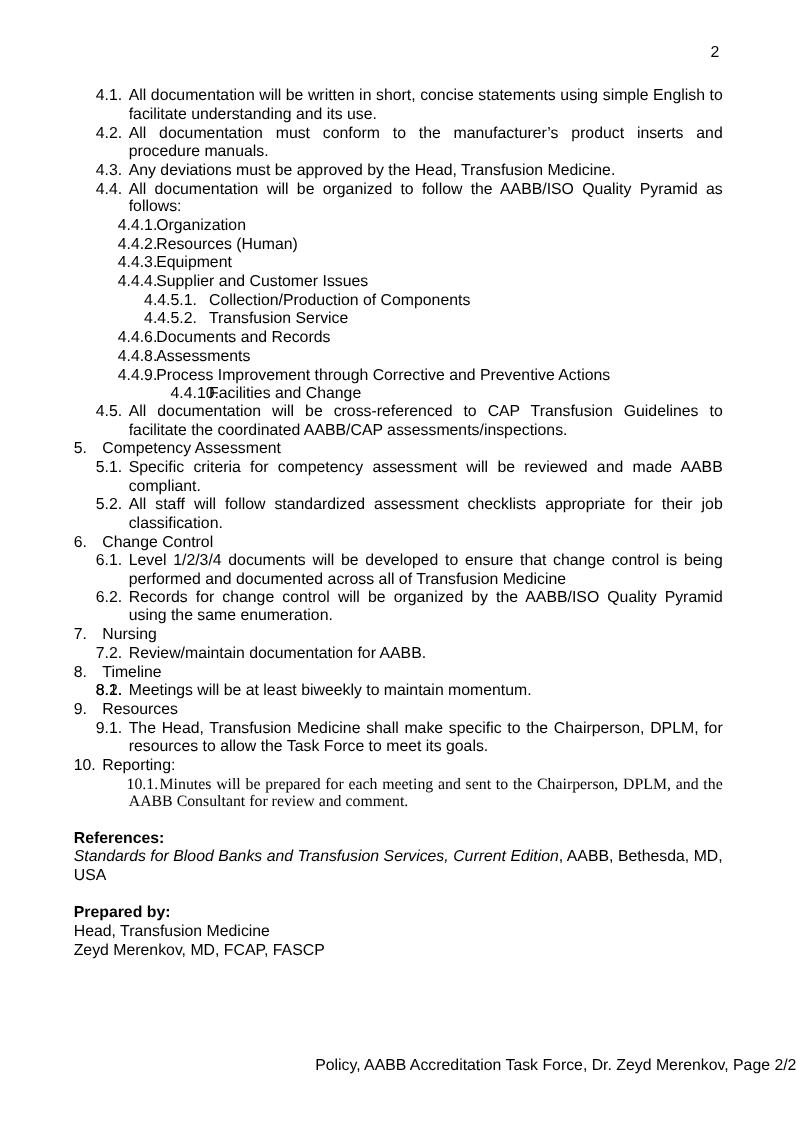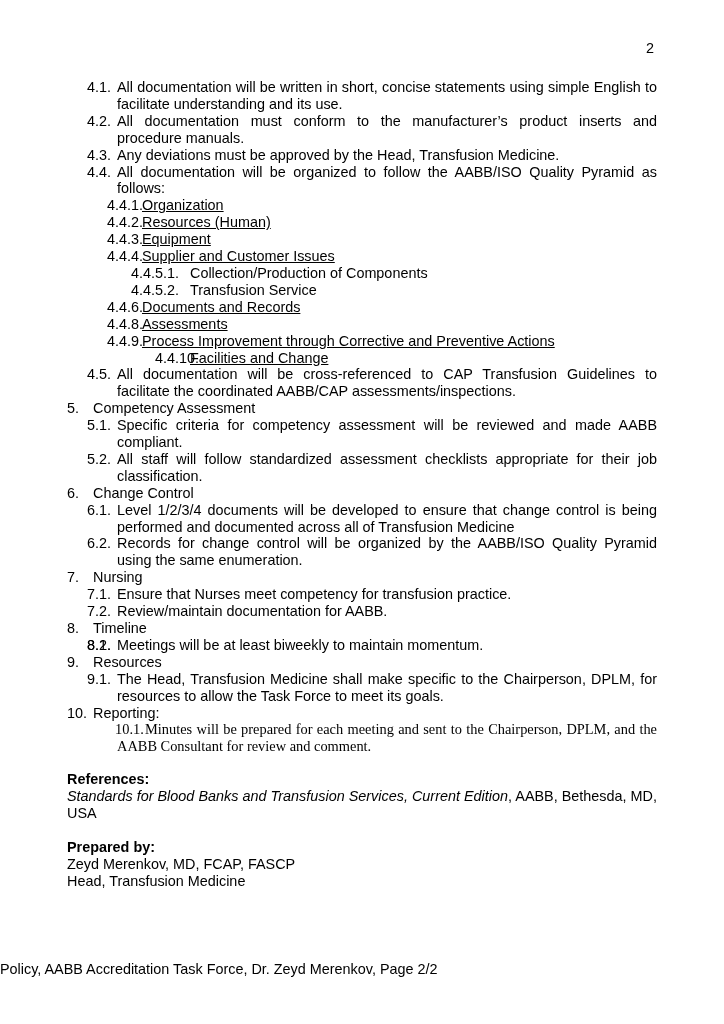--- a/index.html
+++ b/index.html
@@ -34,37 +34,37 @@
     text-align: justify;
   }
   .item .num {
     position: absolute;
     top: 0;
   }
   .l1 { margin-left: 26px; }
   .l1 .num { left: -26px; }
   .l2 { margin-left: 50px; }
   .l2 .num { left: -30px; }
-  .l3 { margin-left: 75px; text-decoration: underline; }
+  .l3 { margin-left: 75px; }
   .l3 .num { left: -35px; }
   .l4 { margin-left: 123px; }
   .l4 .num { left: -59px; }
   .tab3 { text-indent: 48px; }
   .tab2 { text-indent: 28px; font-family: Liberation Serif, serif; }
   .gap1 { height: 16px; }
   .gap2 { height: 17px; }
   .bold { font-weight: bold; }
   .ital { font-style: italic; }
   .just { text-align: justify; }
   .footer {
     position: absolute;
     left: 0;
     right: 0;
     top: 961px;
-    text-align: left;
+    text-align: right;
   }
 </style>
 </head>
 <body>
 
 <div class="page">
 
   <div class="pagenum">2</div>
 
   <div class="content">
@@ -110,21 +110,20 @@
         <div class="item l2"><span class="num">5.2.</span><span>All staff will follow standardized assessment checklists appropriate for their job classification.</span></div>
 
         <div class="item l1"><span class="num">6.</span><span>Change Control</span></div>
 
         <div class="item l2"><span class="num">6.1.</span><span>Level 1/2/3/4 documents will be developed to ensure that change control is being performed and documented across all of Transfusion Medicine</span></div>
 
         <div class="item l2"><span class="num">6.2.</span><span>Records for change control will be organized by the AABB/ISO Quality Pyramid using the same enumeration.</span></div>
 
         <div class="item l1"><span class="num">7.</span><span>Nursing</span></div>
 
-        <div class="item l2"><span class="num">7.1.</span><span>Ensure that Nurses meet competency for transfusion practice.</span></div>
 
         <div class="item l2"><span class="num">7.2.</span><span>Review/maintain documentation for AABB.</span></div>
 
         <div class="item l1"><span class="num">8.</span><span>Timeline</span></div>
 
         <div class="item l2"><span class="num">8.1.</span></div>
 
         <div class="item l2"><span class="num">8.2.</span><span>Meetings will be at least biweekly to maintain momentum.</span></div>
 
         <div class="item l1"><span class="num">9.</span><span>Resources</span></div>
@@ -137,20 +136,20 @@
       </div>
 
     <div class="gap1"></div>
 
     <div class="bold">References:</div>
     <div class="just"><span class="ital">Standards for Blood Banks and Transfusion Services, Current Edition</span><span>, AABB, Bethesda, MD, USA</span></div>
 
     <div class="gap2"></div>
 
     <div class="bold">Prepared by:</div>
+    <div>Head, Transfusion Medicine</div>
     <div>Zeyd Merenkov, MD, FCAP, FASCP</div>
-    <div>Head, Transfusion Medicine</div>
 
   </div>
 
   <div class="footer">Policy, AABB Accreditation Task Force, Dr. Zeyd Merenkov, Page 2/2</div>
 
 </div>
 
 </body></html>

